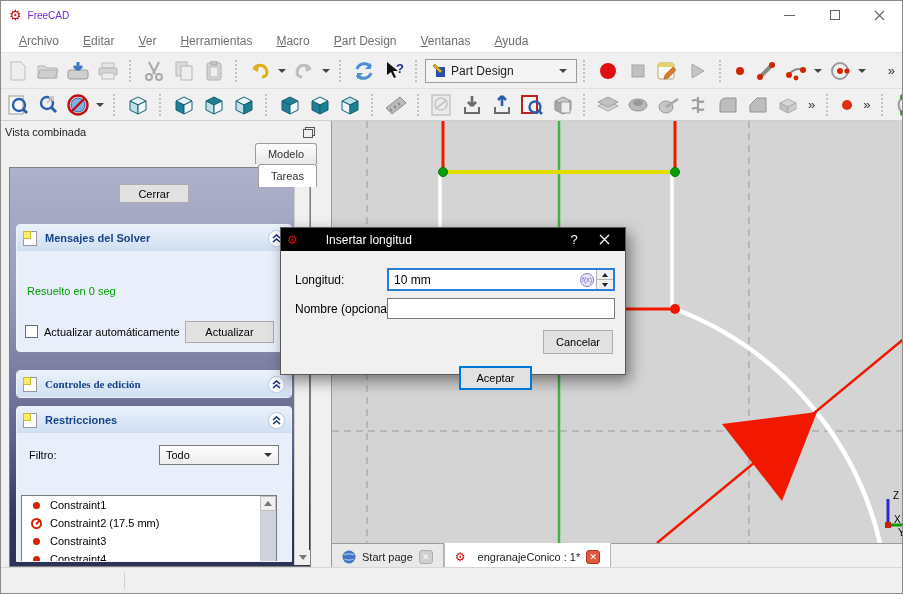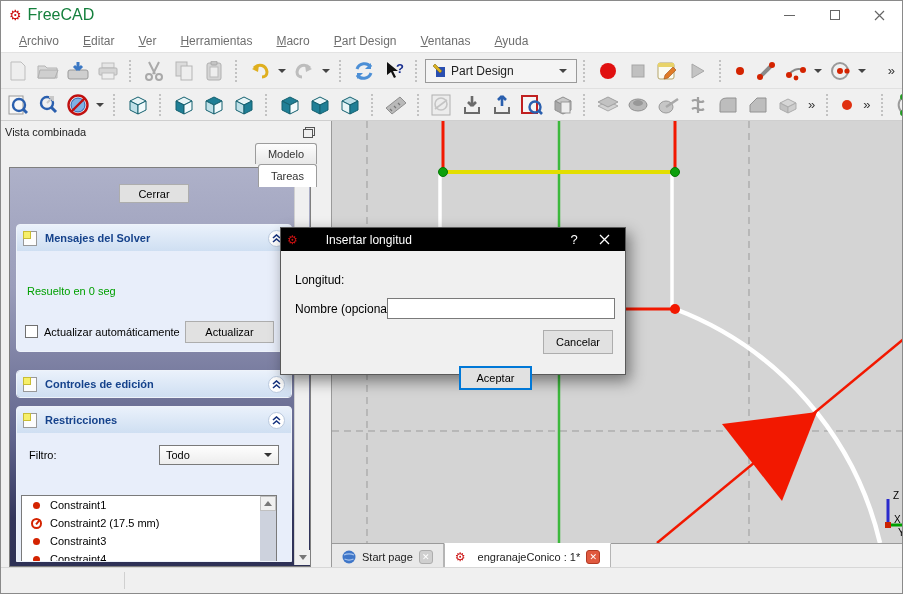--- a/index.html
+++ b/index.html
@@ -2,21 +2,21 @@
 <html><head>
 <meta charset="utf-8">
 <style>
   * { margin:0; padding:0; box-sizing:border-box; }
   html,body { width:903px; height:594px; font-family:"Liberation Sans",sans-serif; }
   #app { position:relative; width:903px; height:594px; background:#f0f0f0; border:1px solid #8a8a8a; overflow:hidden; }
 
   
   .titlebar { height:28px; background:#ffffff; display:flex; align-items:center; padding-left:8px; }
   .fc-logo { color:#cc1111; font-size:14px; line-height:14px; margin-right:6px; }
-  .title-text { font-size:16px; color:#15803d; }
+  .title-text { font-size:10px; color:#6d28d9; }
   .wincontrols { margin-left:auto; display:flex; height:100%; }
   .wbtn { width:45px; height:100%; display:flex; align-items:center; justify-content:center; color:#666; }
   .min-glyph { width:11px; height:1px; background:#666; }
   .max-glyph { width:10px; height:10px; border:1px solid #666; }
 
   
   .menubar { height:24px; background:#ffffff; display:flex; align-items:center; padding-left:8px; gap:4px; border-bottom:1px solid #e3e3e3; }
   .menu-item { display:inline-block; font-size:12px; color:#6e6e6e; padding:3px 10px; }
   .menu-item::first-letter { text-decoration:underline; }
 
@@ -503,21 +503,21 @@
           <div class="sec-body" style="height:102px;">
             <div class="solver-status">Resuelto en 0 seg</div>
             <div class="auto-row">
               <div class="checkbox"></div>
               <span>Actualizar automáticamente</span>
             </div>
             <button class="btn update-btn">Actualizar</button>
           </div>
         </div>
 
-        <div class="section" style="top:202px; height:28px;">
+        <div class="section" style="top:202px; height:28px;font-family:Liberation Serif, serif;">
           <div class="sec-header">
             <div class="note-icon"></div>
             <span class="sec-title">Controles de edición</span>
             <div class="collapse-btn">
               <svg width="9" height="9">
                   <path d="M1 4 L4.5 1 L8 4 M1 8 L4.5 5 L8 8" fill="none" stroke="#16337f" stroke-width="1.6"></path>
                 </svg>
             </div>
           </div>
         </div>
@@ -655,20 +655,32 @@
       <span class="dlg-title-text">Insertar longitud</span>
       <div class="dlg-btn">?</div>
       <div class="dlg-btn">
         <svg width="11" height="11" viewBox="0 0 11 11">
             <path d="M1 1 L10 10 M10 1 L1 10" stroke="#fff" stroke-width="1.3"></path>
           </svg>
       </div>
     </div>
     <div class="dlg-body">
       <span class="dlg-label" style="top:22px;">Longitud:</span>
+      <div class="spinbox">
+        <input class="spin-input" value="10 mm" style="">
+        <div class="expr-icon">f(x)</div>
+        <div class="spinner">
+          <div class="spin-btn">
+              <div class="mini-up"></div>
+            </div>
+          <div class="spin-btn">
+              <div class="mini-down"></div>
+            </div>
+        </div>
+      </div>
       <span class="dlg-label" style="top:51px;">Nombre (opcional)</span>
       <input class="name-input" value="" style="">
       <button class="btn dlg-ok">Aceptar</button>
       <button class="btn dlg-cancel">Cancelar</button>
     </div>
   </div>
 
 </div>
 
 </body></html>

